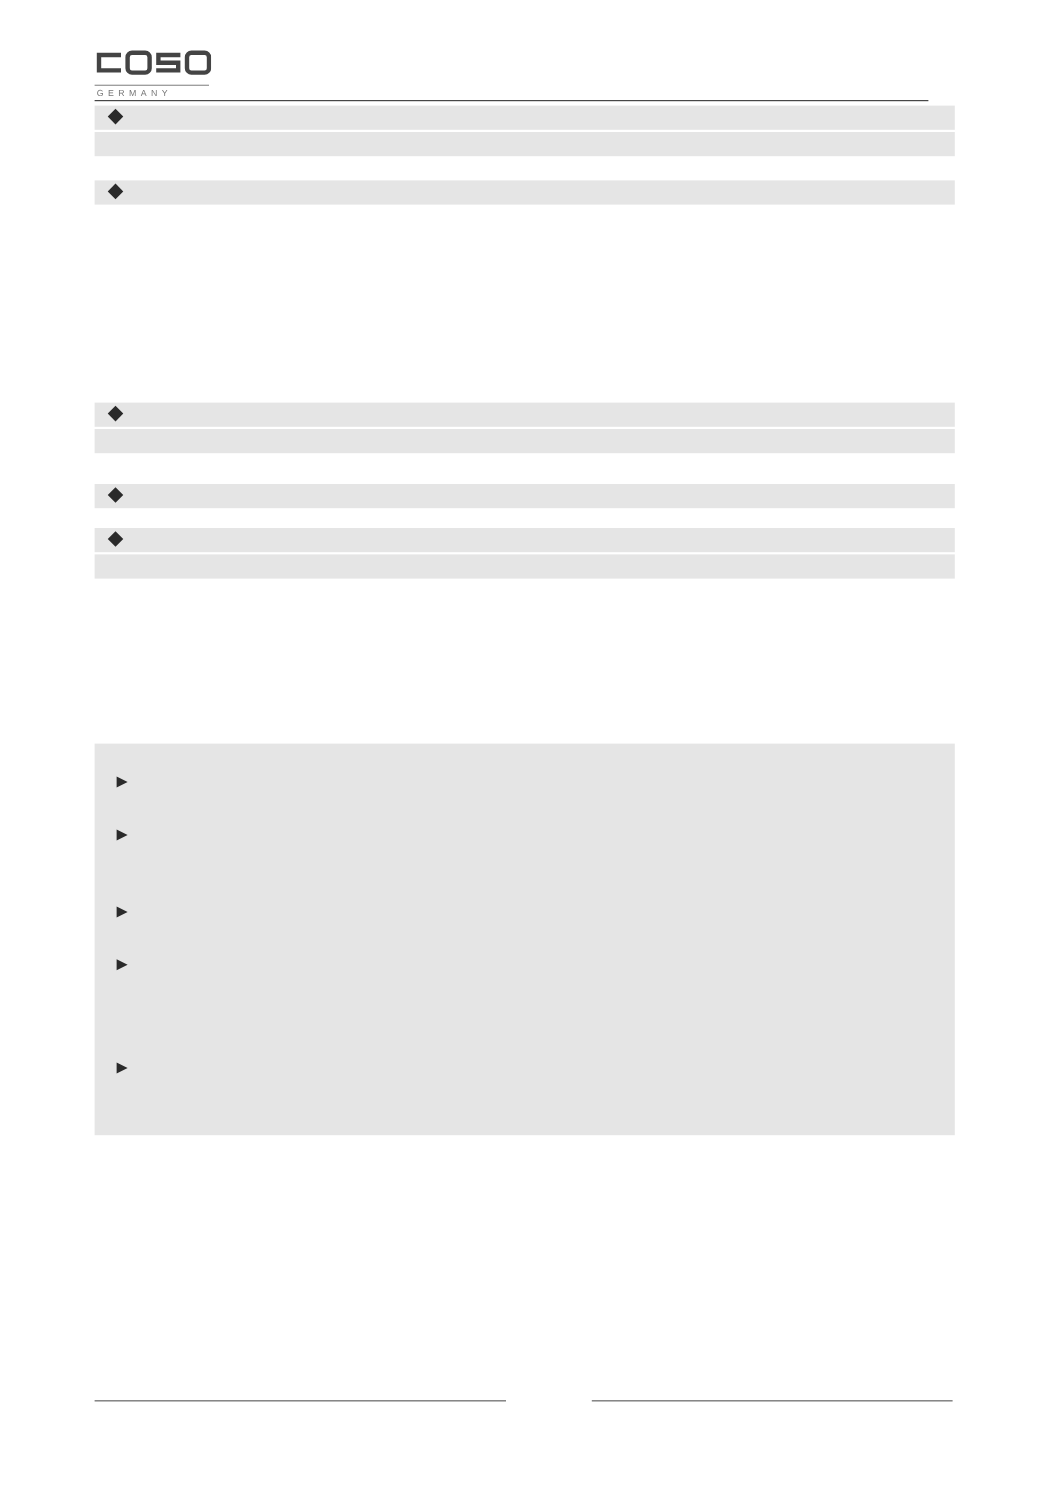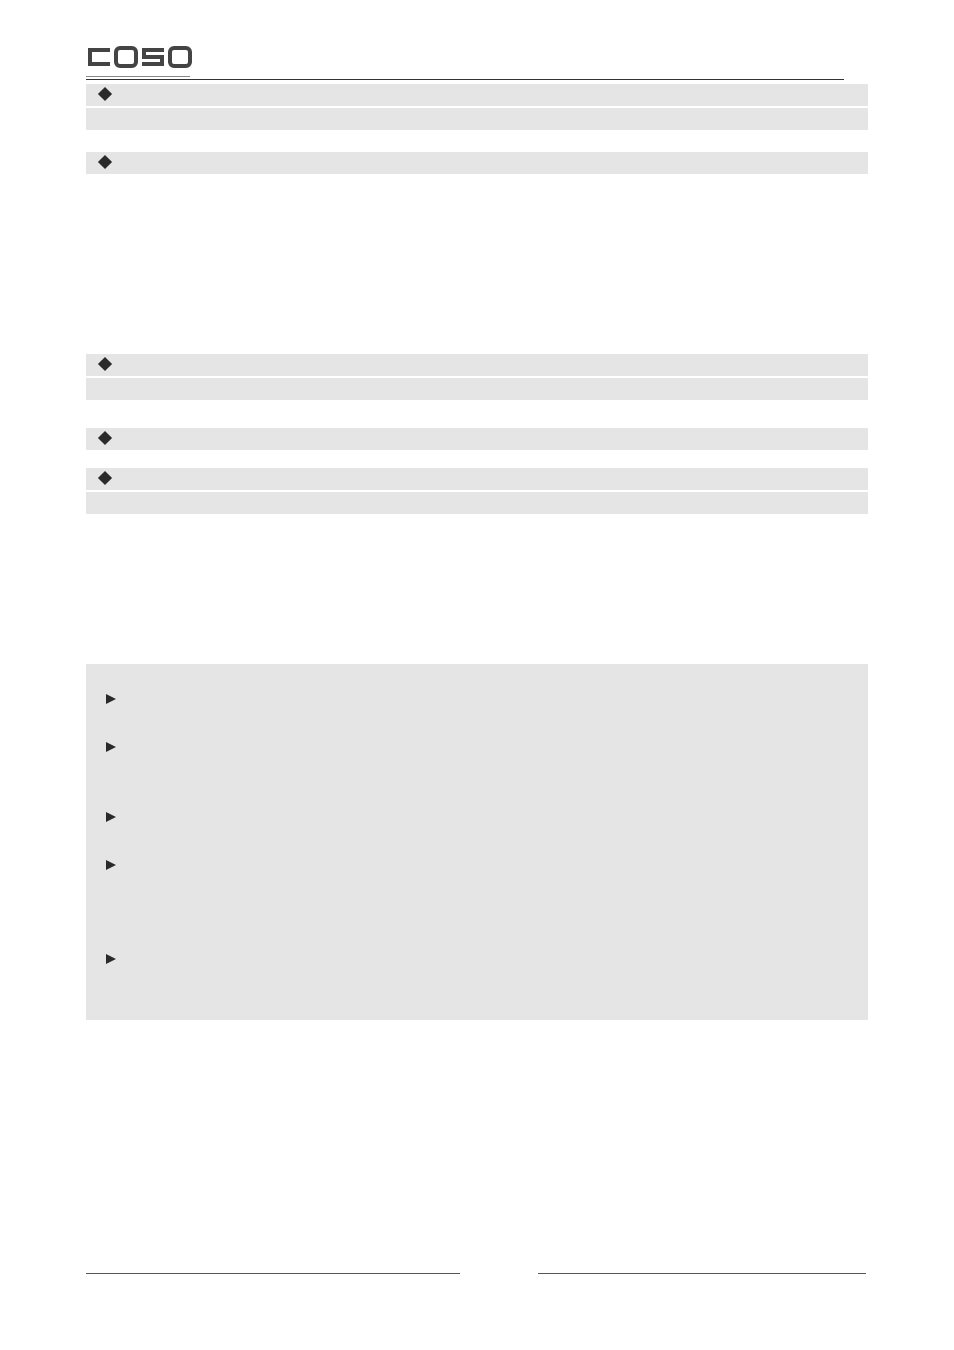--- a/index.html
+++ b/index.html
@@ -121,20 +121,21 @@
 <div class="page-container">
 
   <div class="logo-area">
     <svg class="caso-logo-svg" width="106" height="26" viewBox="0 0 106 26">
       <path d="M 2 4 L 24 4 L 24 8 L 6 8 L 6 18 L 24 18 L 24 22 L 2 22 Z" fill="#444"></path>
       <rect x="30" y="4" width="20" height="18" rx="4" fill="none" stroke="#444" stroke-width="4"></rect>
       <path d="M 56 4 L 78 4 L 78 8 L 60 8 L 60 11 L 78 11 L 78 22 L 56 22 L 56 18 L 74 18 L 74 15 L 56 15 Z" fill="#444"></path>
       <rect x="84" y="4" width="20" height="18" rx="4" fill="none" stroke="#444" stroke-width="4"></rect>
     </svg>
     <div class="logo-divider"></div>
+    <div class="logo-germany">GERMANY</div>
   </div>
 
   <div class="header-divider"></div>
 
   <div class="content">
 
     <div class="gray-band band-row" style="height:22px;">
       <div class="bullet-diamond"></div>
     </div>
     <div class="gray-band" style="height:22px; margin-top:2px;"></div>

